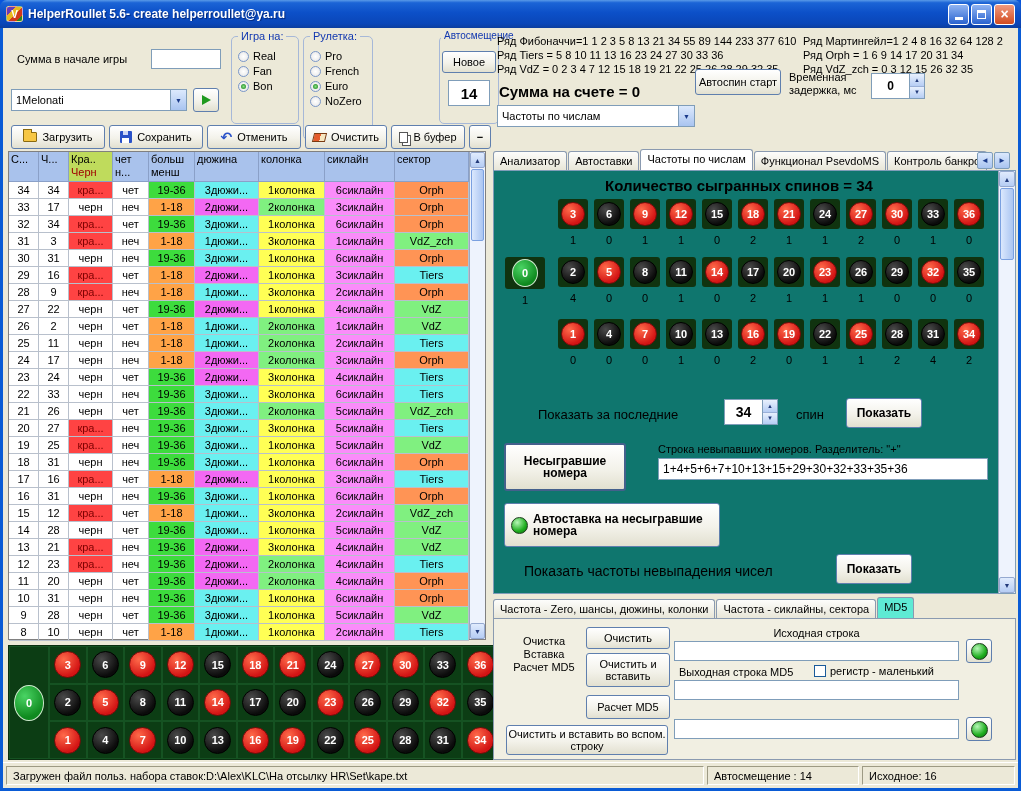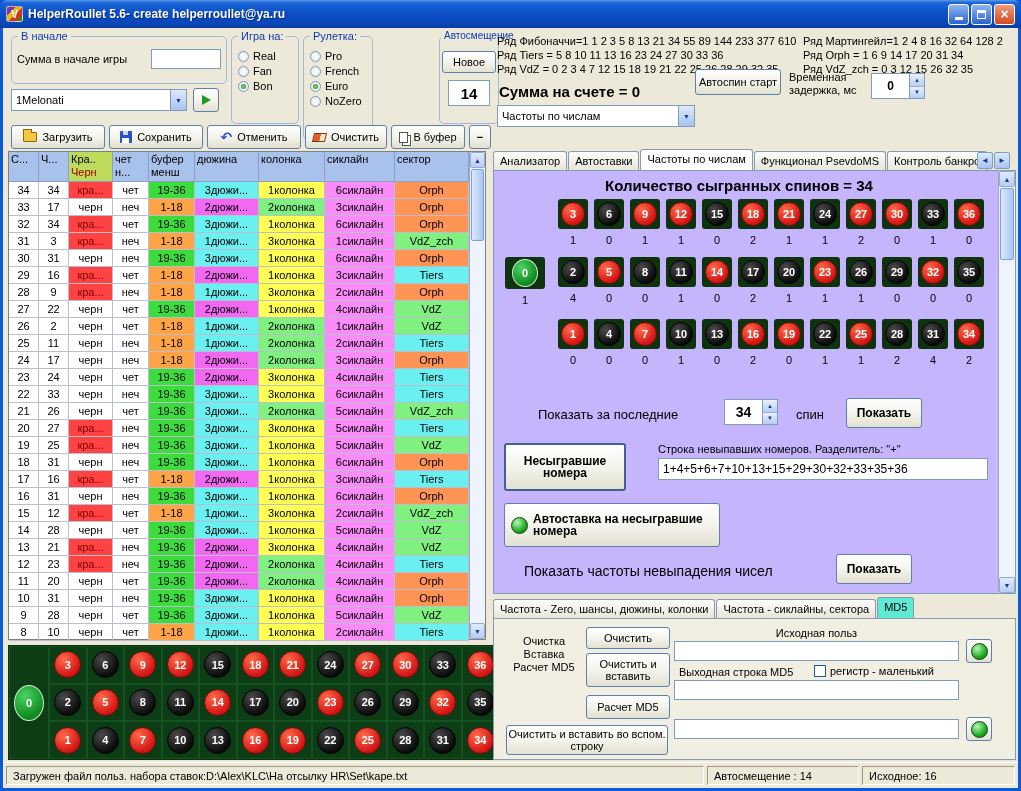--- a/index.html
+++ b/index.html
@@ -140,21 +140,21 @@
   .bottom-tabs {left:490px;top:594px;width:523px;height:21px}
   .tab {height:19px;padding:3px 6px 0;background:linear-gradient(180deg,#fdfdfb,#e8e6d8);
     border:1px solid #8a9ab0;border-bottom:none;border-radius:3px 3px 0 0;white-space:nowrap}
   .tab.active {height:21px;background:#fff;position:relative;z-index:2}
   .bottom-tabs .tab.active {background:#5eead4}
   .ts-arr {position:absolute;right:0;top:3px;display:flex;gap:1px;z-index:3}
   .tsb {width:16px;height:17px;background:linear-gradient(180deg,#dce9fd,#a9c4f0);border:1px solid #7f9db9;
     border-radius:2px;color:#1a3a8a;font-size:8px;display:flex;align-items:center;justify-content:center}
 
   
-  .fpanel {position:absolute;left:490px;top:167px;width:523px;height:424px;background:#c4b5fd;border:1px solid #7f9db9}
+  .fpanel {position:absolute;left:490px;top:167px;width:523px;height:424px;background:#0f766e;border:1px solid #7f9db9}
   .ftitle {position:absolute;left:20px;top:6px;width:450px;text-align:center;font-size:15px;font-weight:bold}
   .frow {position:absolute;left:64px;display:flex;gap:6px}
   .frow.r1 {top:28px} .frow.r2 {top:86px} .frow.r3 {top:148px}
   .fcol {width:30px;display:flex;flex-direction:column;align-items:center;gap:5px}
   .fcell {width:30px;height:30px;background:#10330f;border-radius:3px;display:flex;align-items:center;justify-content:center}
   .fcell .disc {width:24px;height:24px;font-size:11px}
   .fcount {font-size:11px}
   .fzero {position:absolute;left:8px;top:86px;width:46px;display:flex;flex-direction:column;align-items:center;gap:5px}
   .fzero .fcell {width:40px;height:32px}
   .fzero .disc.zero {width:26px;height:28px}
@@ -208,23 +208,20 @@
       <span class="wbtn">
           <span class="g-min"></span>
         </span>
       <span class="wbtn">
           <span class="g-max"></span>
         </span>
       <span class="wbtn close">×</span>
     </span>
   </div>
 
-  <div class="grp grp-begin">
-    <span class="cap">В начале</span>
-  </div>
   <span class="lbl-beginsum">Сумма в начале игры</span>
   <input class="txt in-beginsum" value="" style="">
 
   <div class="combo combo-preset">
     <span class="cval">1Melonati</span>
     <span class="carr">▼</span>
   </div>
   <div class="btn btn-play">
       <span class="ic-play"></span>
     </div>
@@ -340,21 +337,21 @@
           </div>
           <div class="th kra">
             <div class="thl">Кра..</div>
             <div class="thl chern">Черн</div>
           </div>
           <div class="th">
             <div class="thl">чет</div>
             <div class="thl">н...</div>
           </div>
           <div class="th">
-            <div class="thl">буфер</div>
+            <div class="thl">больш</div>
             <div class="thl">менш</div>
           </div>
           <div class="th">
             <div class="thl">дюжина</div>
             <div class="thl"></div>
           </div>
           <div class="th">
             <div class="thl">колонка</div>
             <div class="thl"></div>
           </div>
@@ -1067,21 +1064,21 @@
       <div class="tab active">MD5</div>
     </div>
 
   <div class="mpanel">
     <div class="m-lbl">Очистка Вставка Расчет MD5</div>
     <div class="btn btn-mclear">Очистить</div>
     <div class="btn btn-mcp">Очистить и вставить</div>
     <div class="btn btn-mcalc">Расчет MD5</div>
     <div class="btn btn-mcpa">Очистить и  вставить во вспом. строку</div>
 
-    <span class="m-srclbl">Исходная польз</span>
+    <span class="m-srclbl">Исходная строка</span>
     <input class="txt m-f1" value="" style="">
     <div class="btn btn-led1">
         <span class="led"></span>
       </div>
 
     <span class="m-outlbl">Выходная строка MD5</span>
     <span class="m-chk">
       <span class="chk"></span>
       <span>регистр  - маленький</span>
     </span>

